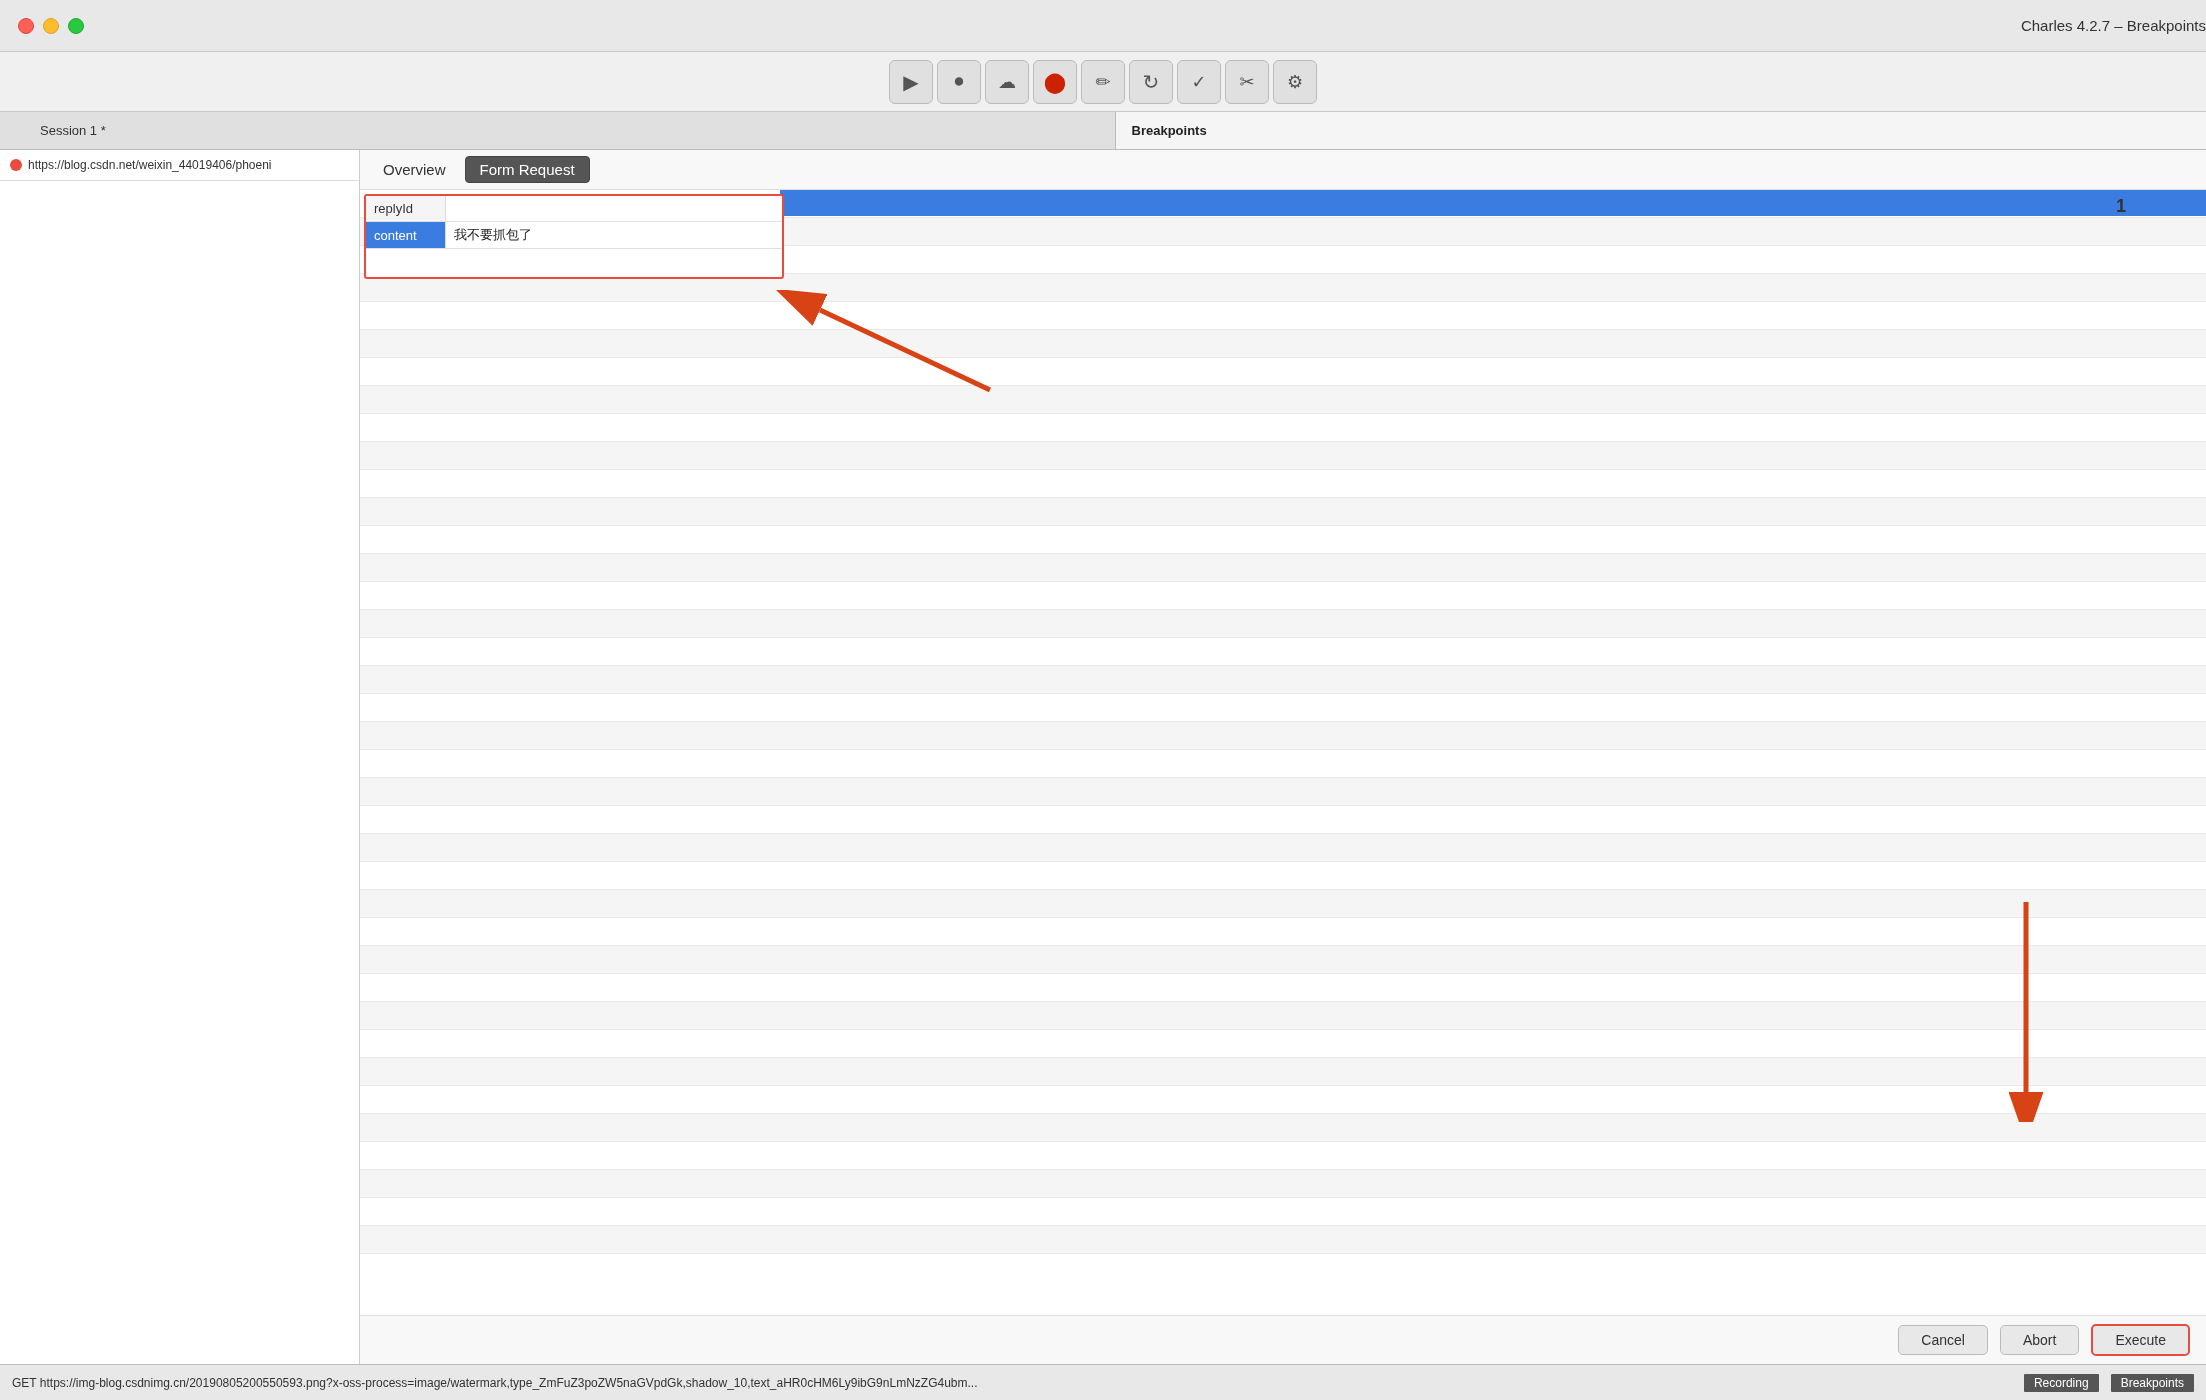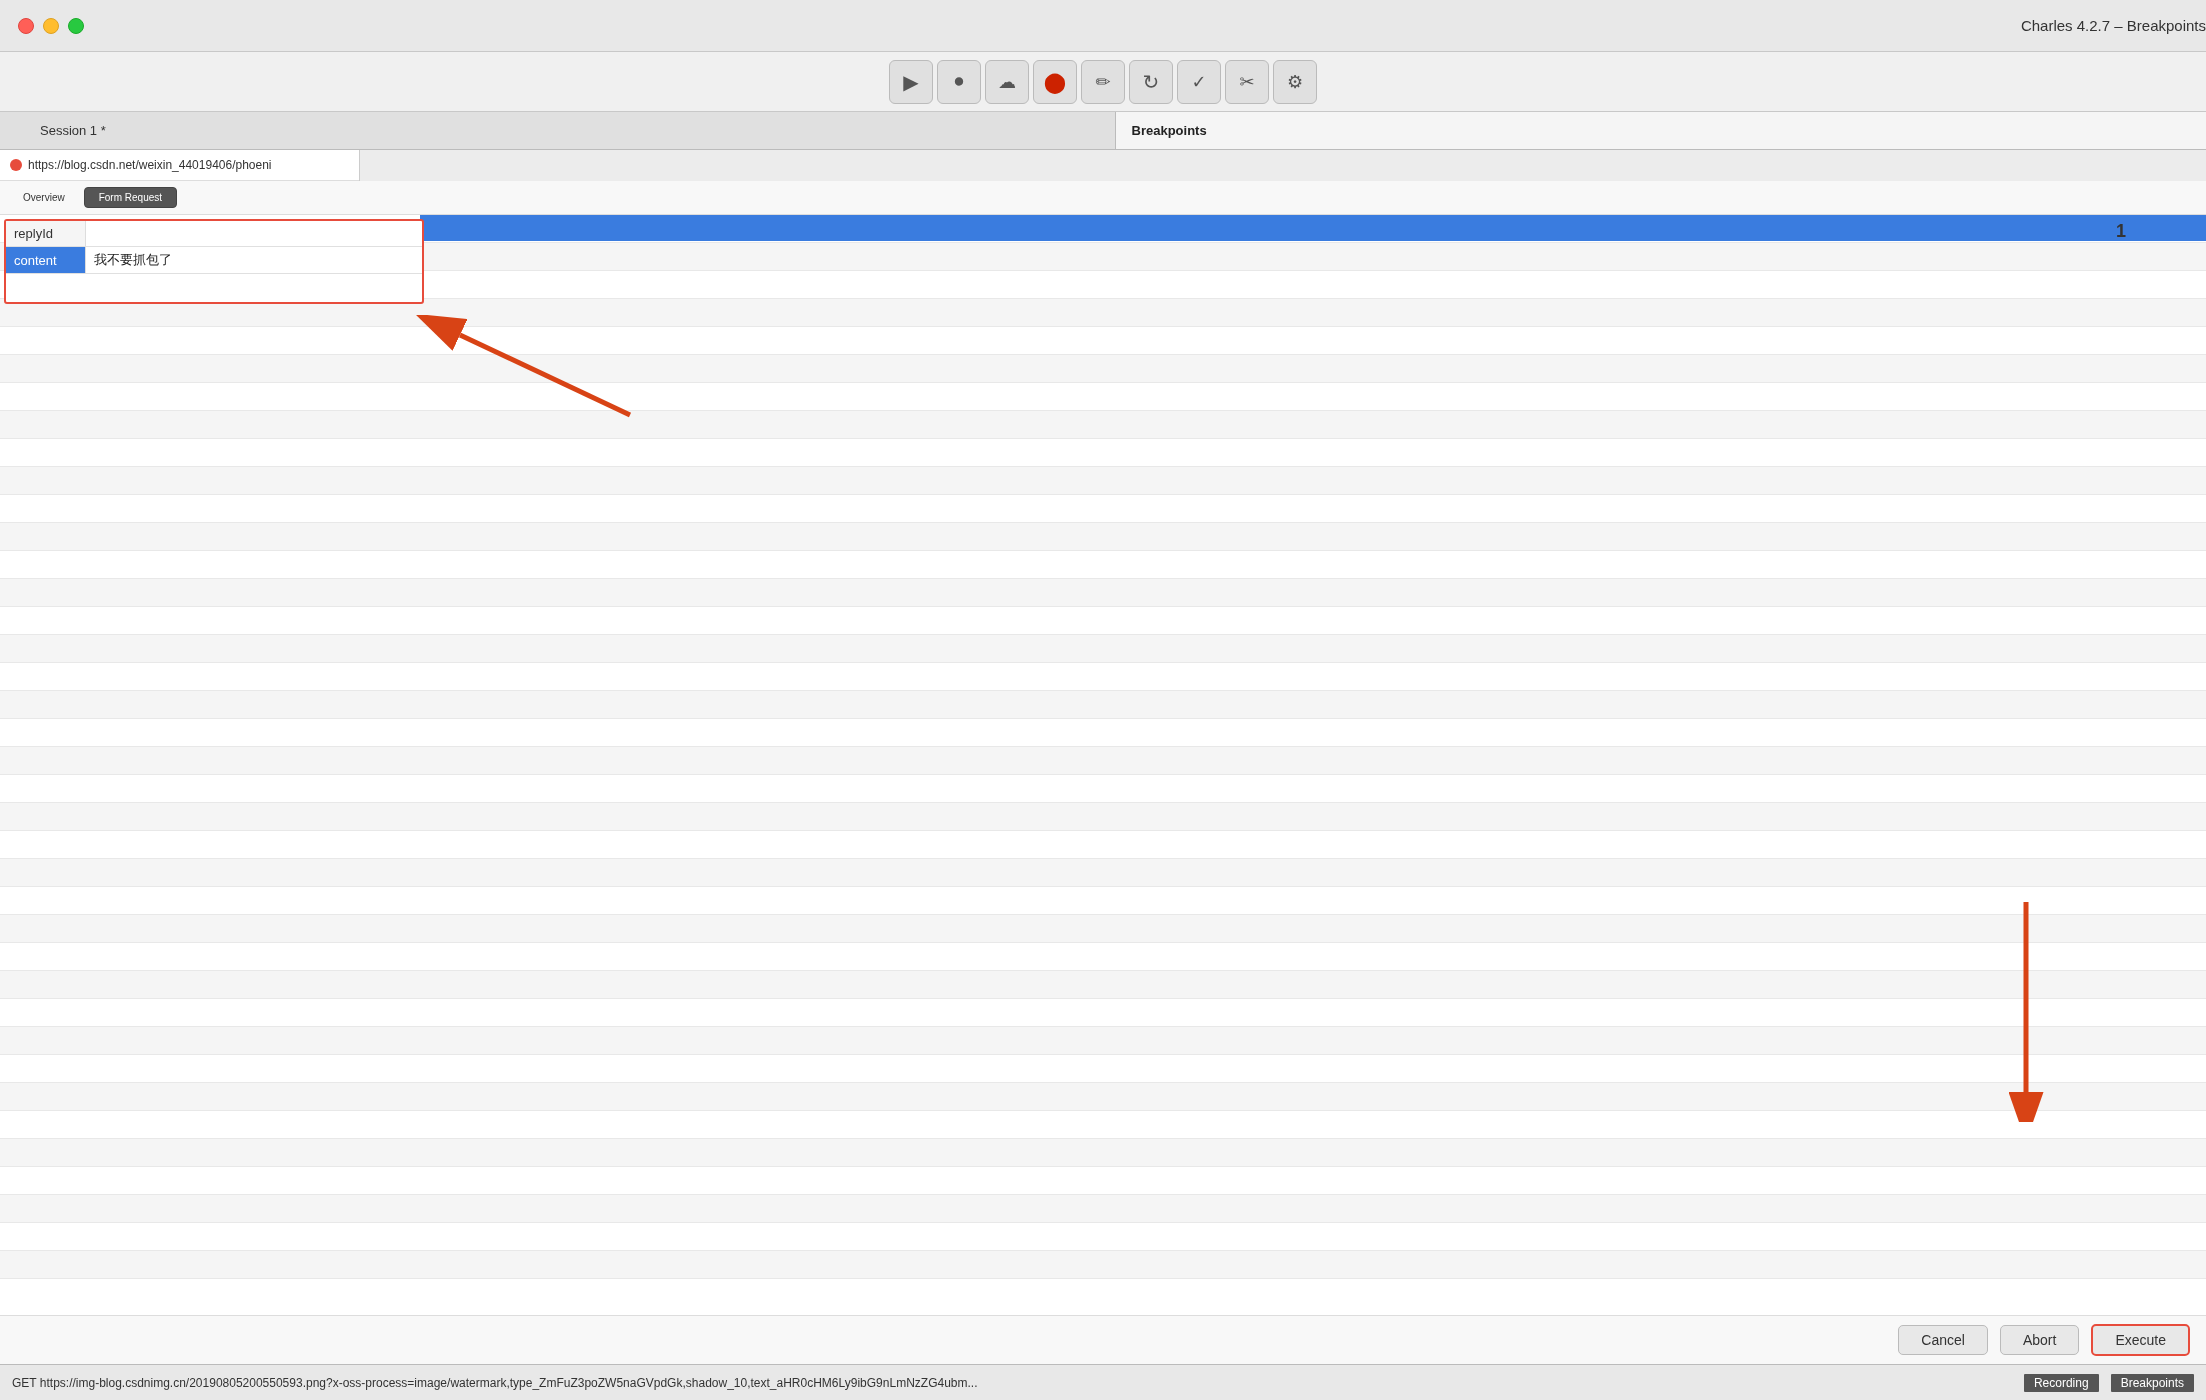--- a/index.html
+++ b/index.html
@@ -150,21 +150,21 @@
       display: flex;
       align-items: center;
       padding: 6px 8px;
       gap: 4px;
       background: #f8f8f8;
       border-bottom: 1px solid #ddd;
     }
     .sub-tab {
       padding: 4px 14px;
       border-radius: 4px;
-      font-size: 10px;
+      font-size: 15px;
       cursor: pointer;
       color: #333;
       border: 1px solid transparent;
     }
     .sub-tab.active {
       background: #555;
       color: #fff;
       border-color: #444;
     }
 
@@ -340,21 +340,21 @@
 
 <div class="tab-bar">
   <div class="tab-section">
     <span class="tab-label">Session 1 *</span>
   </div>
   <div class="breakpoints-section">
     <span class="breakpoints-label">Breakpoints</span>
   </div>
 </div>
 
-<div class="content-area" style="position:relative;flex-direction:column;">
+<div class="content-area" style="position:relative;">
 
   <div class="sidebar">
     <div class="sidebar-url">
       <div class="error-dot"></div>
       <span style="font-size:12px; overflow:hidden; text-overflow:ellipsis; white-space:nowrap;">https://blog.csdn.net/weixin_44019406/phoeni</span>
     </div>
   </div>
 
   <div class="main-area">
 

